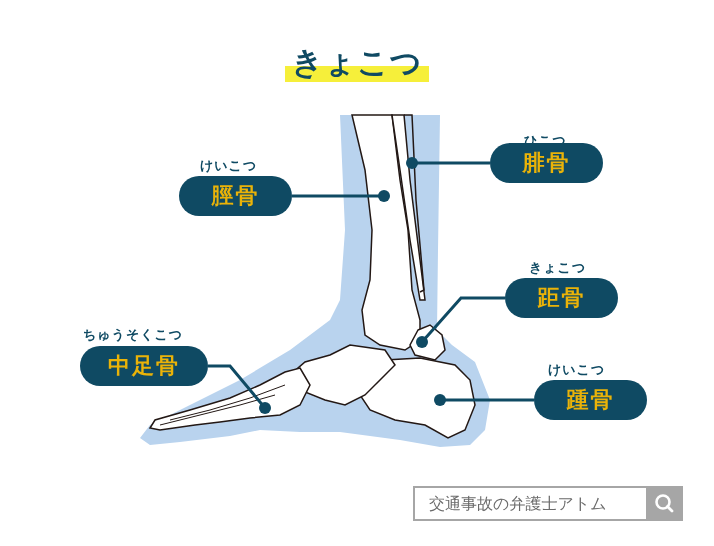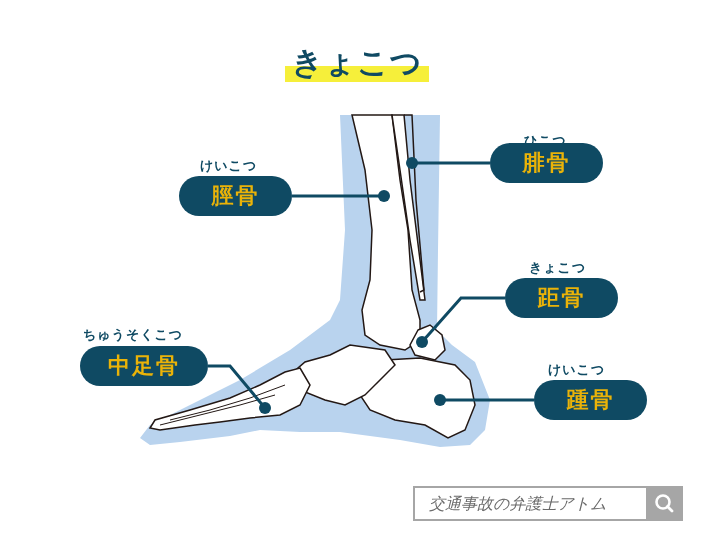--- a/index.html
+++ b/index.html
@@ -4,21 +4,21 @@
 <style>
   html, body { margin:0; padding:0; background:#ffffff; }
   body { width:714px; height:546px; position:relative; overflow:hidden; font-family:"DejaVu Sans", sans-serif; }
   .title-wrap { position:absolute; left:283px; top:40px; width:148px; height:44px; }
   .title-hl { position:absolute; left:2px; top:26px; width:144px; height:16px; background:#f6ef3a; }
   .title { position:absolute; left:0; top:0; width:148px; text-align:center; font-size:31px; font-weight:bold; color:#0f4a63; letter-spacing:1px; line-height:44px; }
   svg.art { position:absolute; left:0; top:0; }
   .label { position:absolute; }
   .ruby { position:absolute; font-size:13px; font-weight:bold; color:#0f4a63; white-space:nowrap; letter-spacing:1px; }
   .pill { position:absolute; background:#0f4a63; color:#eab308; border-radius:20px; font-size:22px; font-weight:bold; text-align:center; line-height:40px; height:40px; letter-spacing:2px; }
-  .search { position:absolute; left:413px; top:486px; width:270px; height:35px; border:2px solid #a6a6a6; box-sizing:border-box; background:#fff;font-style:italic; }
+  .search { position:absolute; left:413px; top:486px; width:270px; height:35px; border:2px solid #a6a6a6; box-sizing:border-box; background:#fff; }
   .search-text { position:absolute; left:14px; top:0; line-height:31px; font-size:16px; color:#6a6a6a; white-space:nowrap; }
   .search-btn { position:absolute; right:-2px; top:-2px; width:37px; height:35px; background:#a6a6a6; }
 </style>
 </head>
 <body>
 
 <div class="title-wrap">
   <div class="title-hl"></div>
   <div class="title">きょこつ</div>
 </div>

